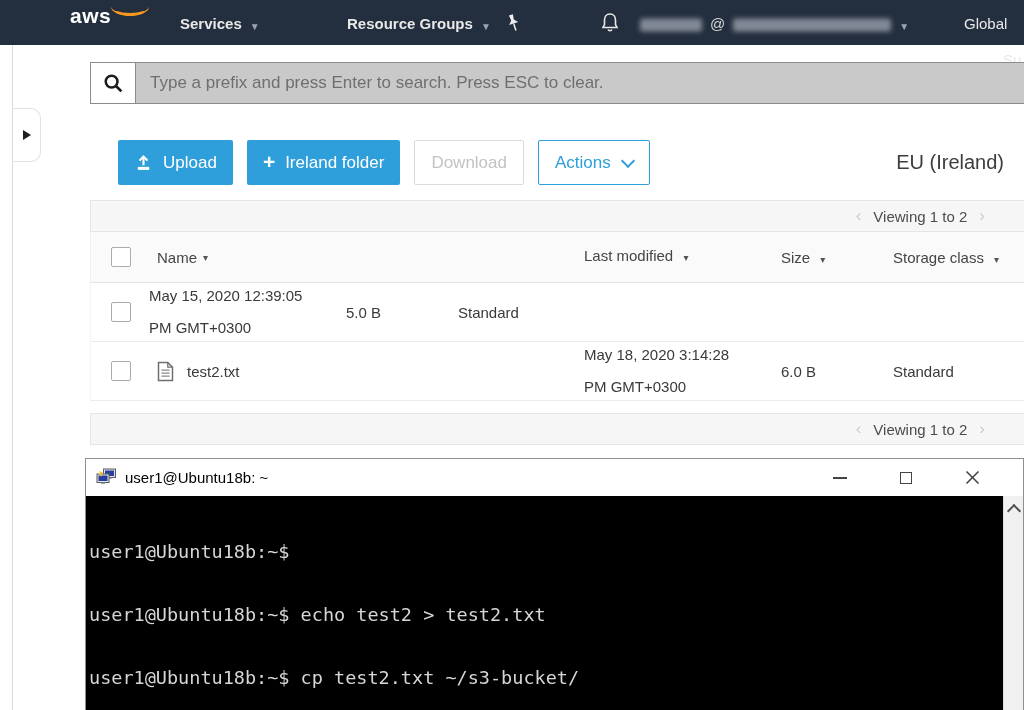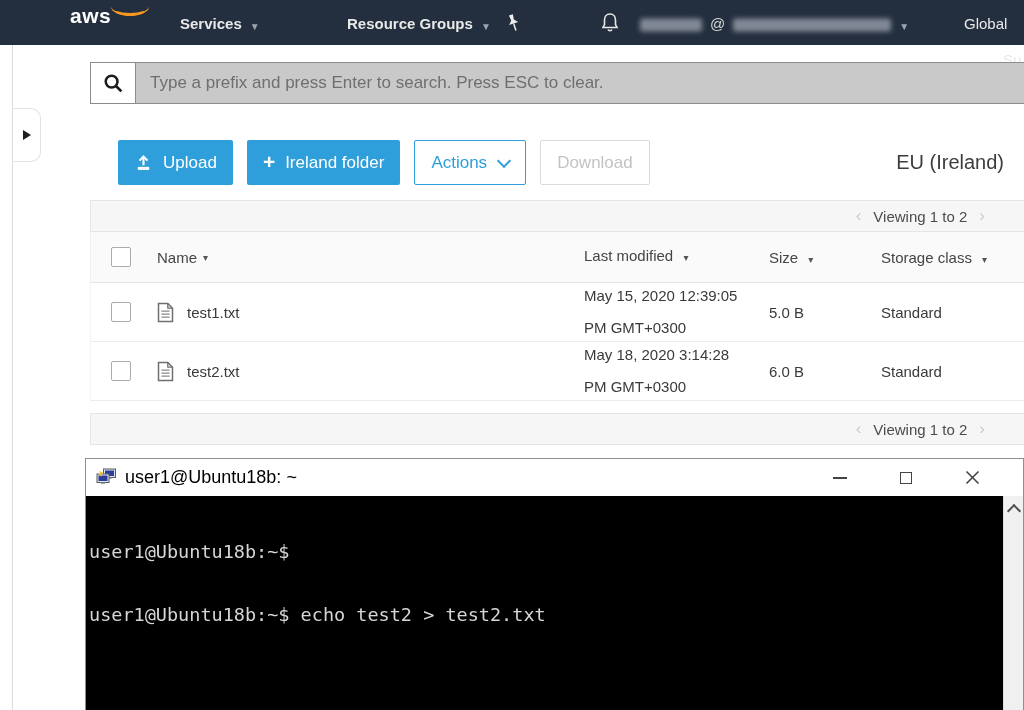--- a/index.html
+++ b/index.html
@@ -49,32 +49,32 @@
   .pagebar{height:32px;background:#f6f6f6;border:1px solid #e5e5e5;box-sizing:border-box;display:flex;
            align-items:center;justify-content:flex-end;padding-right:44px;font-size:15px;color:#4c4c4c;gap:12px;}
   .pg-chev{color:#cccccc;font-size:17px;cursor:pointer;}
   .thead{height:50px;background:#fafafa;border-bottom:1px solid #e3e3e3;border-left:1px solid #f0f0f0;
          display:flex;align-items:center;font-size:15px;color:#454545;}
   .trow{height:58px;background:#fff;border-bottom:1px solid #ececec;border-left:1px solid #f4f4f4;
         display:flex;align-items:center;font-size:15px;color:#3a3a3a;}
   .c-check{width:58px;padding-left:20px;box-sizing:border-box;flex:none;display:flex;align-items:center;}
   .c-name{width:435px;flex:none;display:flex;align-items:center;padding-left:8px;box-sizing:border-box;}
   .c-mod{width:185px;flex:none;line-height:32px;}
-  .c-size{width:112px;flex:none;}
+  .c-size{width:112px;flex:none;margin-left:12px;}
   .c-store{flex:1;}
   .checkbox{width:18px;height:18px;background:#fff;border:1px solid #ababab;border-radius:2px;cursor:pointer;}
   .sort-caret{font-size:10px;color:#555;margin-left:6px;}
   .doc-icon{margin-right:13px;display:flex;}
   .footer-bar{margin-top:12px;}
 
   
   .term{position:absolute;left:85px;top:458px;width:939px;height:262px;background:#000;
         border:1px solid #8f8f8f;box-sizing:border-box;}
   .term-titlebar{height:37px;background:#fff;display:flex;align-items:center;padding-left:9px;cursor:default;}
-  .term-title{font-size:18px;color:#000;margin-left:8px;}
+  .term-title{font-size:15px;color:#000;margin-left:8px;}
   .term-controls{margin-left:auto;display:flex;height:100%;margin-right:18px;}
   .tbtn{width:66px;height:100%;display:flex;align-items:center;justify-content:center;cursor:pointer;}
   .min-glyph{width:14px;height:2px;background:#444;}
   .max-glyph{width:12px;height:12px;border:1.5px solid #444;box-sizing:border-box;background:#fff;}
   .term-body{position:absolute;top:37px;left:0;right:0;bottom:0;background:#000;cursor:text;}
   .term-text{padding:3px 0 0 3px;font-family:"DejaVu Sans Mono",monospace;font-size:18.5px;
              line-height:21px;color:#d6d6d6;white-space:pre;}
   .tline .dir{color:#4763d6;}
   .term-scroll{position:absolute;top:0;right:0;bottom:0;width:19px;background:#f0f0f0;border-left:1px solid #dedede;}
   .up-chev{width:8px;height:8px;border-left:2px solid #4e4e4e;border-top:2px solid #4e4e4e;transform:rotate(45deg);margin:10px auto 0 auto;}
@@ -145,26 +145,26 @@
         <path d="M10 13 V4.2" stroke="#fff" stroke-width="2.2" fill="none"></path>
         <path d="M5.8 8 L10 3.6 L14.2 8" stroke="#fff" stroke-width="2.2" fill="none"></path>
         <rect x="4" y="14.6" width="12" height="3.2" fill="#fff"></rect>
       </svg>
       <span>Upload</span>
     </div>
     <div class="btn btn-primary">
       <span class="plus">+</span>
       <span>Ireland folder</span>
     </div>
+    <div class="btn btn-disabled">
+      <span>Download</span>
+    </div>
     <div class="btn btn-outline">
       <span>Actions</span>
       <span class="chev-down"></span>
-    </div>
-    <div class="btn btn-disabled">
-      <span>Download</span>
     </div>
     <div class="region-area">
       <span class="region-label">EU (Ireland)</span>
       <svg width="20" height="19" viewBox="0 0 20 20" style="cursor:pointer;">
         <path d="M16.2 8.6 A6.4 6.4 0 0 0 5.2 5.2" stroke="#2f2f2f" stroke-width="2.2" fill="none"></path>
         <polygon points="2.6,2.6 8.2,4.4 3.8,8.6" fill="#2f2f2f"></polygon>
         <path d="M3.8 11.4 A6.4 6.4 0 0 0 14.8 14.8" stroke="#2f2f2f" stroke-width="2.2" fill="none"></path>
         <polygon points="17.4,17.4 11.8,15.6 16.2,11.4" fill="#2f2f2f"></polygon>
       </svg>
     </div>
@@ -196,30 +196,20 @@
       </div>
       <div class="c-store">
         <span>Storage class</span>
         <span class="sort-caret">▾</span>
       </div>
     </div>
 
     <div class="trow">
       <div class="c-check">
         <div class="checkbox"></div>
-      </div>
-      <div class="c-name">
-        <span class="doc-icon">
-          <svg width="17" height="21" viewBox="0 0 17 21">
-            <path d="M1.5 1.5 H10.8 L15.5 6.2 V19.5 H1.5 Z" fill="#fff" stroke="#6f6f6f" stroke-width="1.5"></path>
-            <path d="M10.8 1.5 V6.2 H15.5" fill="none" stroke="#6f6f6f" stroke-width="1.3"></path>
-            <path d="M4.4 9.2 H12.6 M4.4 12.2 H12.6 M4.4 15.2 H12.6" stroke="#8a8a8a" stroke-width="1.2"></path>
-          </svg>
-        </span>
-        <span style="cursor:pointer;">test1.txt</span>
       </div>
       <div class="c-mod">
         <div>May 15, 2020 12:39:05</div>
         <div>PM GMT+0300</div>
       </div>
       <div class="c-size">5.0 B</div>
       <div class="c-store">Standard</div>
     </div>
 
     <div class="trow">
@@ -275,20 +265,21 @@
             <line x1="1.5" y1="1.5" x2="13.5" y2="13.5" stroke="#444" stroke-width="1.6"></line>
             <line x1="13.5" y1="1.5" x2="1.5" y2="13.5" stroke="#444" stroke-width="1.6"></line>
           </svg>
         </div>
       </div>
     </div>
     <div class="term-body">
       <div class="term-text">
         <div class="tline"><span>user1@Ubuntu18b:~$</span><span class="dir"></span></div>
         <div class="tline"><span>user1@Ubuntu18b:~$ echo test2 &gt; test2.txt</span><span class="dir"></span></div>
+        <div class="tline"><span>user1@Ubuntu18b:~$ cp test2.txt ~/s3-bucket/</span><span class="dir"></span></div>
         
         
         
         
         
         
         
       </div>
       <div class="term-scroll">
         <div class="up-chev"></div>

